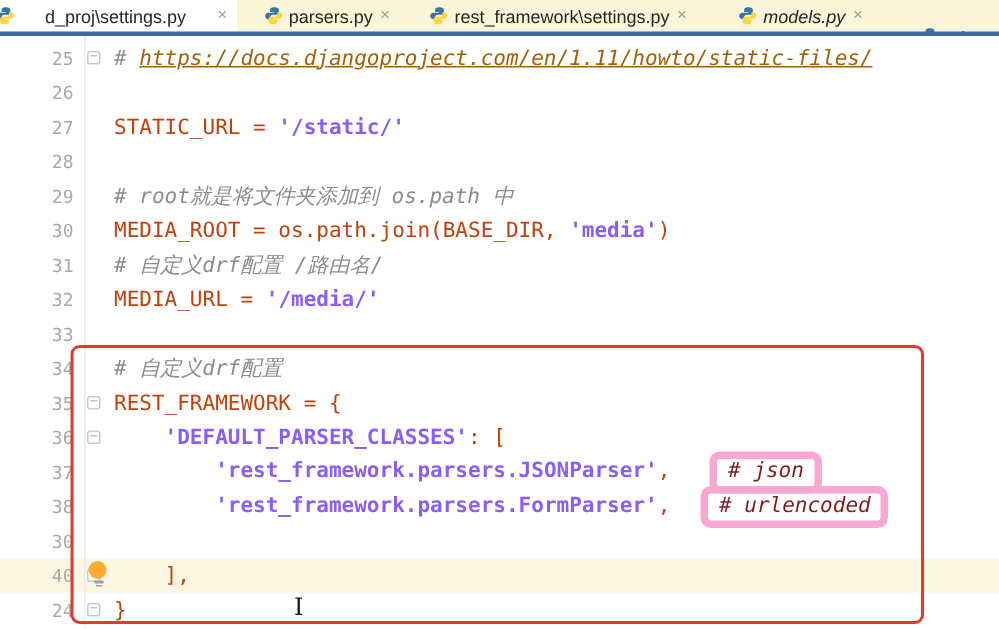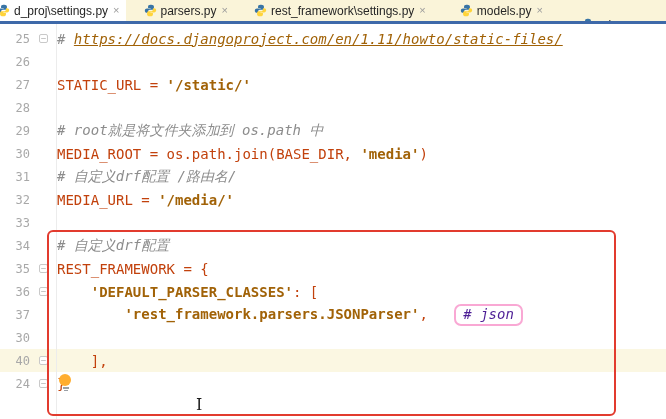--- a/index.html
+++ b/index.html
@@ -15,51 +15,51 @@
   .tab.active{background:#ffffff;}
   .tab .pyicon{width:13px;height:13px;margin-right:4px;flex:0 0 auto;}
   .tab.cut .pyicon{margin-left:-7px;}
   .tab .close{margin-left:5px;color:#9b9b9b;font-size:11px;line-height:11px;}
 
   
   #editor{position:absolute;left:0;top:24px;width:666px;height:395px;background:#fff;
           padding-top:3px;box-sizing:border-box;}
   #gutter-sep{position:absolute;left:56px;top:24px;width:1px;height:395px;background:#ececec;}
   .line{display:flex;align-items:center;height:23px;font-family:"DejaVu Sans Mono",monospace;
-        font-size:14px;white-space:pre;}
+        font-size:14px;white-space:pre;padding-left:19px;}
   .line.hl{background:#fbf7e2;}
   .lnum{flex:0 0 30px;text-align:right;color:#a8a8a8;font-size:12px;
         font-family:"DejaVu Sans Mono",monospace;}
   .foldcol{flex:0 0 27px;display:flex;justify-content:center;align-items:center;}
   .fold{width:9px;height:9px;border:1px solid #c9c9c9;border-radius:2px;color:#b5b5b5;
         font-size:9px;line-height:7px;text-align:center;background:#fff;box-sizing:border-box;}
   .ltext{flex:1 1 auto;}
   .seg-code{color:#c2410c;}
-  .seg-str{color:#a16207;font-weight:bold;}
+  .seg-str{color:#8b5cf6;font-weight:bold;}
   .seg-cmt{color:#8c8c8c;font-style:italic;}
   .seg-link{color:#a16207;font-style:italic;text-decoration:underline;}
-  .seg-box{color:#4c1d95;font-style:italic;border:2px solid #f9a8d4;border-radius:7px;
+  .seg-box{color:#7f1d1d;font-style:italic;border:5px solid #f9a8d4;border-radius:7px;
            padding:0 7px 1px 7px;display:inline-block;line-height:17px;}
 
   
   #big-red-box{position:absolute;left:47px;top:230px;width:569px;height:186px;
                border:2px solid #e23b2e;border-radius:6px;pointer-events:none;box-sizing:border-box;}
   #bulb{position:absolute;left:59px;top:374px;width:13px;height:17px;cursor:pointer;}
   #bulb .glass{width:12px;height:12px;border-radius:50%;background:#ffad2f;}
   #bulb .base{width:6px;height:2px;background:#9aa0a6;margin:1px auto 0;}
   #bulb .base2{width:4px;height:1px;background:#9aa0a6;margin:1px auto 0;}
   #ibeam{position:absolute;left:196px;top:397px;color:#1c1c1c;
          font-family:"DejaVu Serif",serif;font-size:16px;line-height:16px;pointer-events:none;}
 </style>
 </head>
 <body>
 
 <div id="app">
   <div id="tabbar">
-      <div class="tab active cut" style="margin-right: 14px;">
+      <div class="tab active cut" style="margin-right: 14px; gap: 16px;">
         <svg viewBox="0 0 16 16" class="pyicon">
           <path fill="#3874a5" d="M7.9 1C6 1 5 1.9 5 3.2V5h3.2v.6H3.6C2.1 5.6 1 6.7 1 8.2s1.1 2.6 2.6 2.6H5V9.3C5 8.1 6 7.1 7.2 7.1h3.2c1 0 1.8-.8 1.8-1.8V3.2C12.2 1.9 10.9 1 9 1z"></path>
           <path fill="#ffd43b" d="M8.1 15c1.9 0 2.9-.9 2.9-2.2V11H7.8v-.6h4.6c1.5 0 2.6-1.1 2.6-2.6S13.9 5.2 12.4 5.2H11v1.5c0 1.2-1 2.2-2.2 2.2H5.6c-1 0-1.8.8-1.8 1.8v2.1C3.8 14.1 5.1 15 7 15z"></path>
         </svg>
         <span>d_proj\settings.py</span>
         <span class="close">×</span>
       </div>
       <div class="tab" style="margin-right: 16px;">
         <svg viewBox="0 0 16 16" class="pyicon">
           <path fill="#3874a5" d="M7.9 1C6 1 5 1.9 5 3.2V5h3.2v.6H3.6C2.1 5.6 1 6.7 1 8.2s1.1 2.6 2.6 2.6H5V9.3C5 8.1 6 7.1 7.2 7.1h3.2c1 0 1.8-.8 1.8-1.8V3.2C12.2 1.9 10.9 1 9 1z"></path>
@@ -69,21 +69,21 @@
         <span class="close">×</span>
       </div>
       <div class="tab" style="margin-right: 24px;">
         <svg viewBox="0 0 16 16" class="pyicon">
           <path fill="#3874a5" d="M7.9 1C6 1 5 1.9 5 3.2V5h3.2v.6H3.6C2.1 5.6 1 6.7 1 8.2s1.1 2.6 2.6 2.6H5V9.3C5 8.1 6 7.1 7.2 7.1h3.2c1 0 1.8-.8 1.8-1.8V3.2C12.2 1.9 10.9 1 9 1z"></path>
           <path fill="#ffd43b" d="M8.1 15c1.9 0 2.9-.9 2.9-2.2V11H7.8v-.6h4.6c1.5 0 2.6-1.1 2.6-2.6S13.9 5.2 12.4 5.2H11v1.5c0 1.2-1 2.2-2.2 2.2H5.6c-1 0-1.8.8-1.8 1.8v2.1C3.8 14.1 5.1 15 7 15z"></path>
         </svg>
         <span>rest_framework\settings.py</span>
         <span class="close">×</span>
       </div>
-      <div class="tab" style="margin-right: 28px;">
+      <div class="tab" style="margin-right: 28px; font-style: italic;">
         <svg viewBox="0 0 16 16" class="pyicon">
           <path fill="#3874a5" d="M7.9 1C6 1 5 1.9 5 3.2V5h3.2v.6H3.6C2.1 5.6 1 6.7 1 8.2s1.1 2.6 2.6 2.6H5V9.3C5 8.1 6 7.1 7.2 7.1h3.2c1 0 1.8-.8 1.8-1.8V3.2C12.2 1.9 10.9 1 9 1z"></path>
           <path fill="#ffd43b" d="M8.1 15c1.9 0 2.9-.9 2.9-2.2V11H7.8v-.6h4.6c1.5 0 2.6-1.1 2.6-2.6S13.9 5.2 12.4 5.2H11v1.5c0 1.2-1 2.2-2.2 2.2H5.6c-1 0-1.8.8-1.8 1.8v2.1C3.8 14.1 5.1 15 7 15z"></path>
         </svg>
         <span>models.py</span>
         <span class="close">×</span>
       </div>
       <div class="tab" style="margin-right: 16px; margin-top: 28px;">
         <svg viewBox="0 0 16 16" class="pyicon">
           <path fill="#3874a5" d="M7.9 1C6 1 5 1.9 5 3.2V5h3.2v.6H3.6C2.1 5.6 1 6.7 1 8.2s1.1 2.6 2.6 2.6H5V9.3C5 8.1 6 7.1 7.2 7.1h3.2c1 0 1.8-.8 1.8-1.8V3.2C12.2 1.9 10.9 1 9 1z"></path>
@@ -108,20 +108,21 @@
       <div class="line"><span class="lnum">28</span><span class="foldcol"></span><span class="ltext"></span></div>
       <div class="line"><span class="lnum">29</span><span class="foldcol"></span><span class="ltext"><span class="seg-cmt"># root就是将文件夹添加到 os.path 中</span></span></div>
       <div class="line"><span class="lnum">30</span><span class="foldcol"></span><span class="ltext"><span class="seg-code">MEDIA_ROOT = os.path.join(BASE_DIR, </span><span class="seg-str">'media'</span><span class="seg-code">)</span></span></div>
       <div class="line"><span class="lnum">31</span><span class="foldcol"></span><span class="ltext"><span class="seg-cmt"># 自定义drf配置 /路由名/</span></span></div>
       <div class="line"><span class="lnum">32</span><span class="foldcol"></span><span class="ltext"><span class="seg-code">MEDIA_URL = </span><span class="seg-str">'/media/'</span></span></div>
       <div class="line"><span class="lnum">33</span><span class="foldcol"></span><span class="ltext"></span></div>
       <div class="line"><span class="lnum">34</span><span class="foldcol"></span><span class="ltext"><span class="seg-cmt"># 自定义drf配置</span></span></div>
       <div class="line"><span class="lnum">35</span><span class="foldcol"><span class="fold">−</span></span><span class="ltext"><span class="seg-code">REST_FRAMEWORK = {</span></span></div>
       <div class="line"><span class="lnum">36</span><span class="foldcol"><span class="fold">−</span></span><span class="ltext"><span class="seg-code">    </span><span class="seg-str">'DEFAULT_PARSER_CLASSES'</span><span class="seg-code">: [</span></span></div>
       <div class="line"><span class="lnum">37</span><span class="foldcol"></span><span class="ltext"><span class="seg-code">        </span><span class="seg-str">'rest_framework.parsers.JSONParser'</span><span class="seg-code">, </span><span class="seg-box" style="margin-left: 18px;"># json</span></span></div>
+      <div class="line"><span class="lnum">38</span><span class="foldcol"></span><span class="ltext"><span class="seg-code">        </span><span class="seg-str">'rest_framework.parsers.FormParser'</span><span class="seg-code">, </span><span class="seg-box" style="margin-left: 12px;"># urlencoded</span></span></div>
       <div class="line"><span class="lnum">30</span><span class="foldcol"></span></div>
       <div class="line hl"><span class="lnum">40</span><span class="foldcol"><span class="fold">−</span></span><span class="ltext"><span class="seg-code">    ],</span></span></div>
       <div class="line"><span class="lnum">24</span><span class="foldcol"><span class="fold">−</span></span><span class="ltext"><span class="seg-code">}</span></span></div>
     </div>
   <div id="gutter-sep"></div>
 
   <div id="big-red-box"></div>
 
   <div id="bulb">
     <div class="glass"></div>

